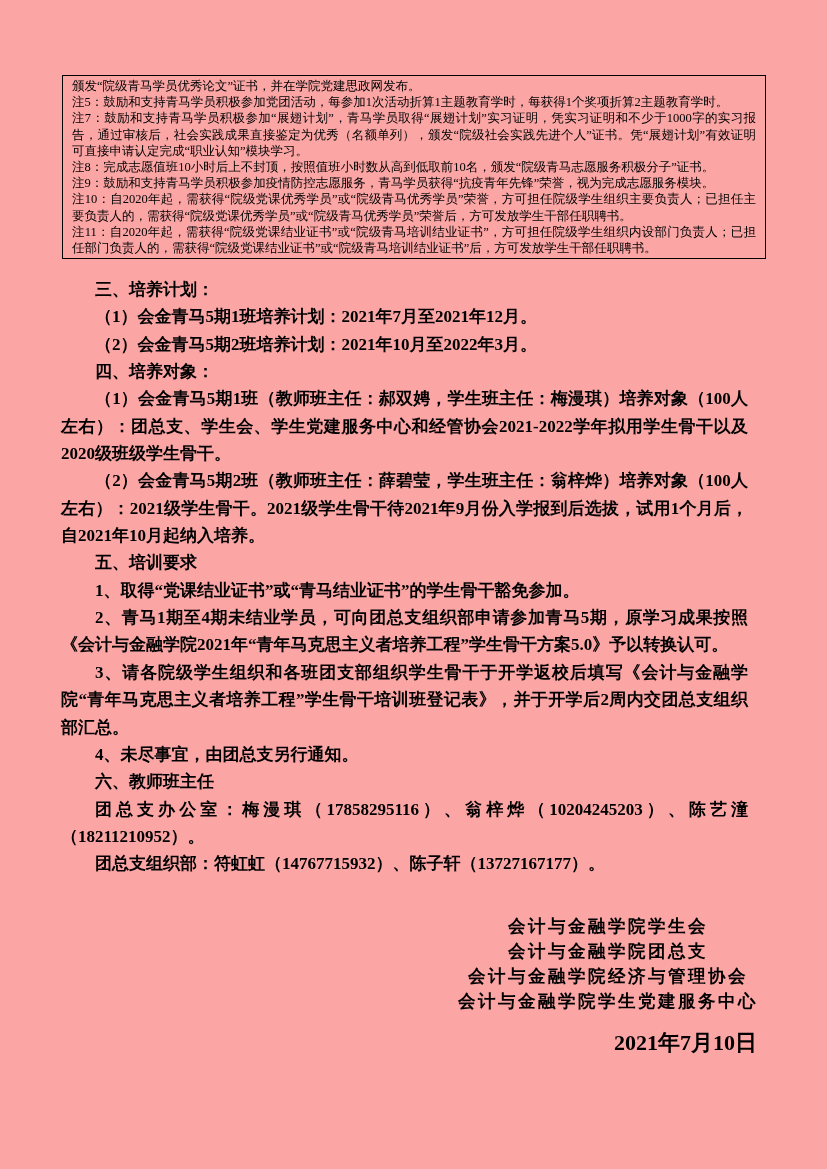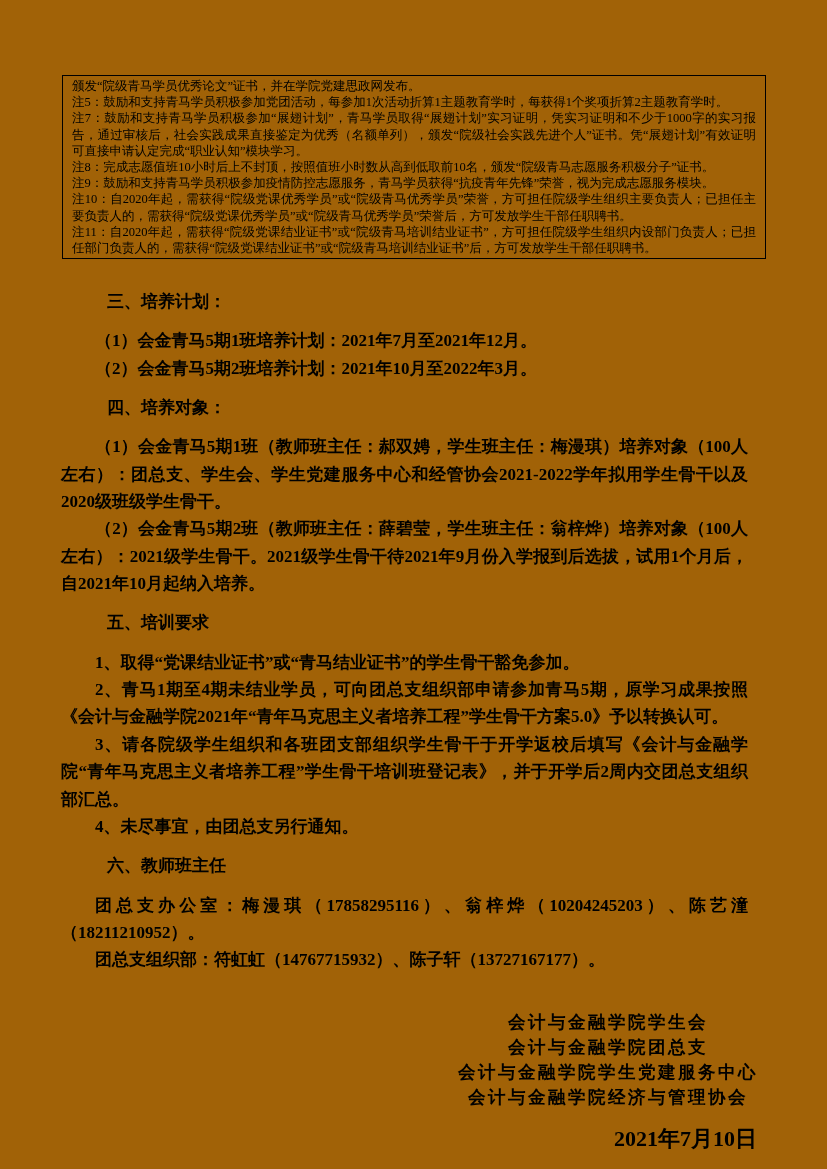--- a/index.html
+++ b/index.html
@@ -1,20 +1,20 @@
 <!DOCTYPE html>
 <html><head>
 <meta charset="utf-8">
 <style>
   html, body { margin: 0; padding: 0; background: #ffffff; }
   .page {
     position: relative;
     width: 827px;
     height: 1169px;
-    background: #a16207;
+    background: #fca5a5;
     color: #000000;
     font-family: "Liberation Serif", serif;
     overflow: hidden;
   }
   .notes-box {
     position: absolute;
     left: 62px;
     top: 75px;
     width: 704px;
     box-sizing: border-box;
@@ -29,21 +29,21 @@
     position: absolute;
     left: 61px;
     top: 276px;
     width: 687px;
     font-size: 17px;
     line-height: 27.35px;
     text-align: justify;
   }
   .doc-body p { margin: 0; text-indent: 2em; font-weight: bold; }
   .doc-body h3 {
-    margin: 12px;
+    margin: 0;
     font-family: "Liberation Sans", sans-serif;
     font-size: 17px;
     font-weight: 700;
     text-indent: 2em;
     line-height: 27.35px;
     text-align: left;
   }
   .signature {
     margin-top: 36px;
     margin-left: 382px;
@@ -97,20 +97,20 @@
     <p>3、请各院级学生组织和各班团支部组织学生骨干于开学返校后填写《会计与金融学院“青年马克思主义者培养工程”学生骨干培训班登记表》，并于开学后2周内交团总支组织部汇总。</p>
     <p>4、未尽事宜，由团总支另行通知。</p>
 
     <h3>六、教师班主任</h3>
     <p>团总支办公室：梅漫琪（17858295116）、翁梓烨（10204245203）、陈艺潼（18211210952）。</p>
     <p>团总支组织部：符虹虹（14767715932）、陈子轩（13727167177）。</p>
 
     <div class="signature">
       <p class="org">会计与金融学院学生会</p>
       <p class="org">会计与金融学院团总支</p>
+      <p class="org">会计与金融学院经济与管理协会</p>
       <p class="org">会计与金融学院学生党建服务中心</p>
-      <p class="org">会计与金融学院经济与管理协会</p>
       <p class="date">2021年7月10日</p>
     </div>
 
   </div>
 
 </div>
 
 </body></html>

